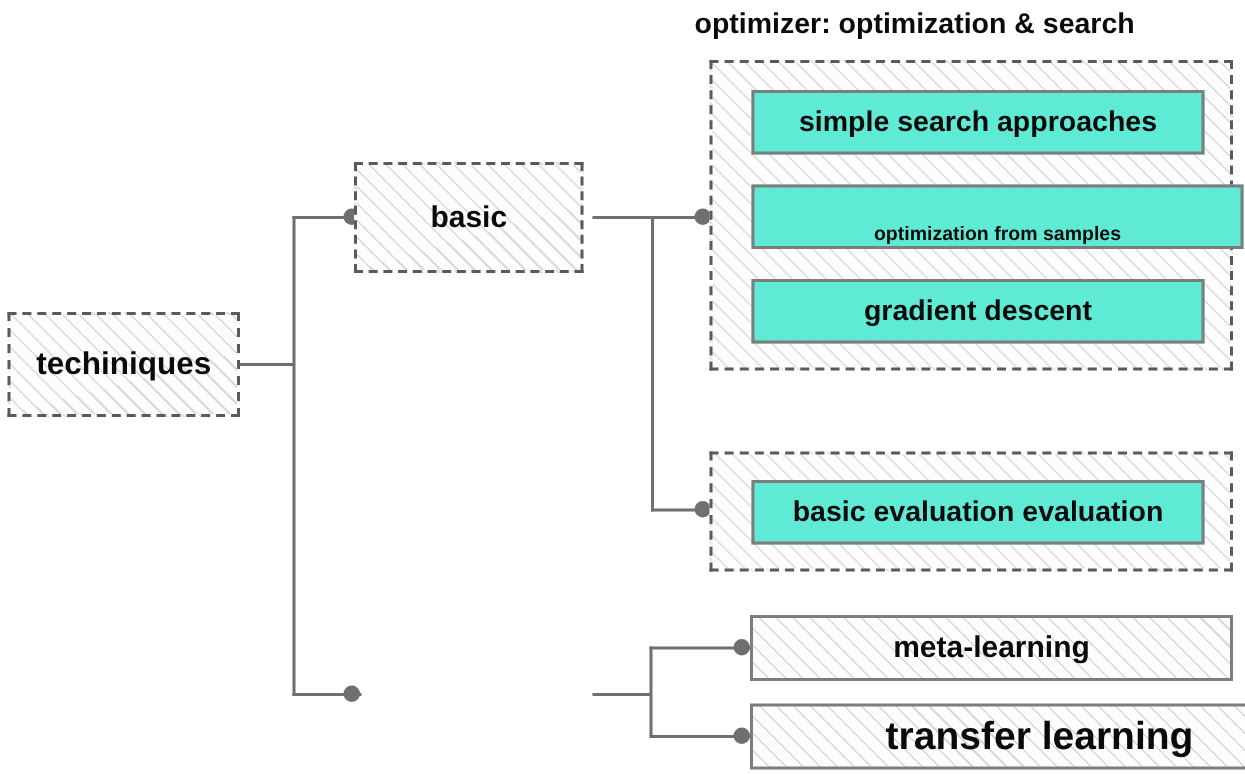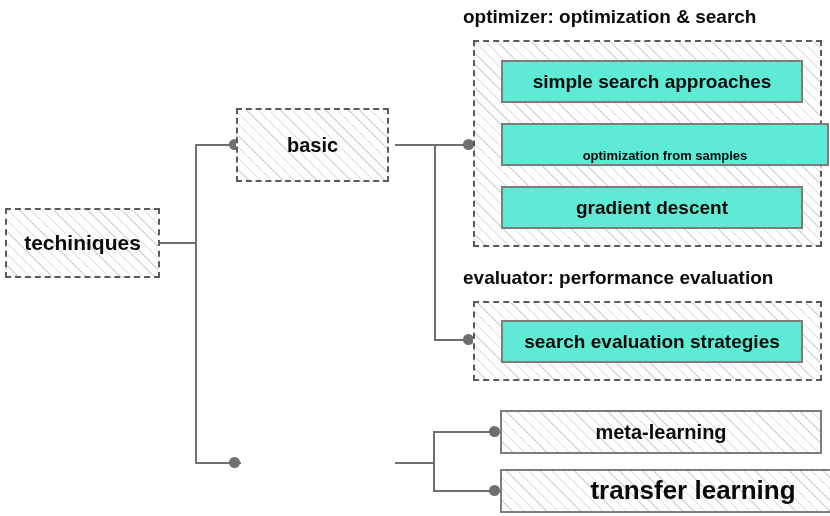--- a/index.html
+++ b/index.html
@@ -77,26 +77,25 @@
   </div>
 
   <div class="node solid plain" style="left:501px;top:123px;width:328px;height:43px;font-size:13px;align-items:flex-end;">
     <span>optimization from samples</span>
   </div>
 
   <div class="node solid plain" style="left:501px;top:186px;width:302px;height:43px;font-size:19px;text-align:center;">
     <span>gradient descent</span>
   </div>
 
-  <div class="group-title" style="left:463px;top:267px;font-size:19px;">evaluator: performance evaluation</div>
 
   <div class="group dashed hatch" style="left:473px;top:301px;width:349px;height:80px;"></div>
 
   <div class="node solid plain" style="left:501px;top:320px;width:302px;height:43px;font-size:19px;">
-    <span>search evaluation strategies</span>
+    <span>basic evaluation evaluation</span>
   </div>
 
   <div class="node solid hatch" style="left:500px;top:410px;width:322px;height:44px;font-size:20px;">
     <span>meta-learning</span>
   </div>
 
   <div class="node solid hatch" style="left:500px;top:469px;width:386px;height:44px;font-size:26px;">
     <span>transfer learning</span>
   </div>
 

